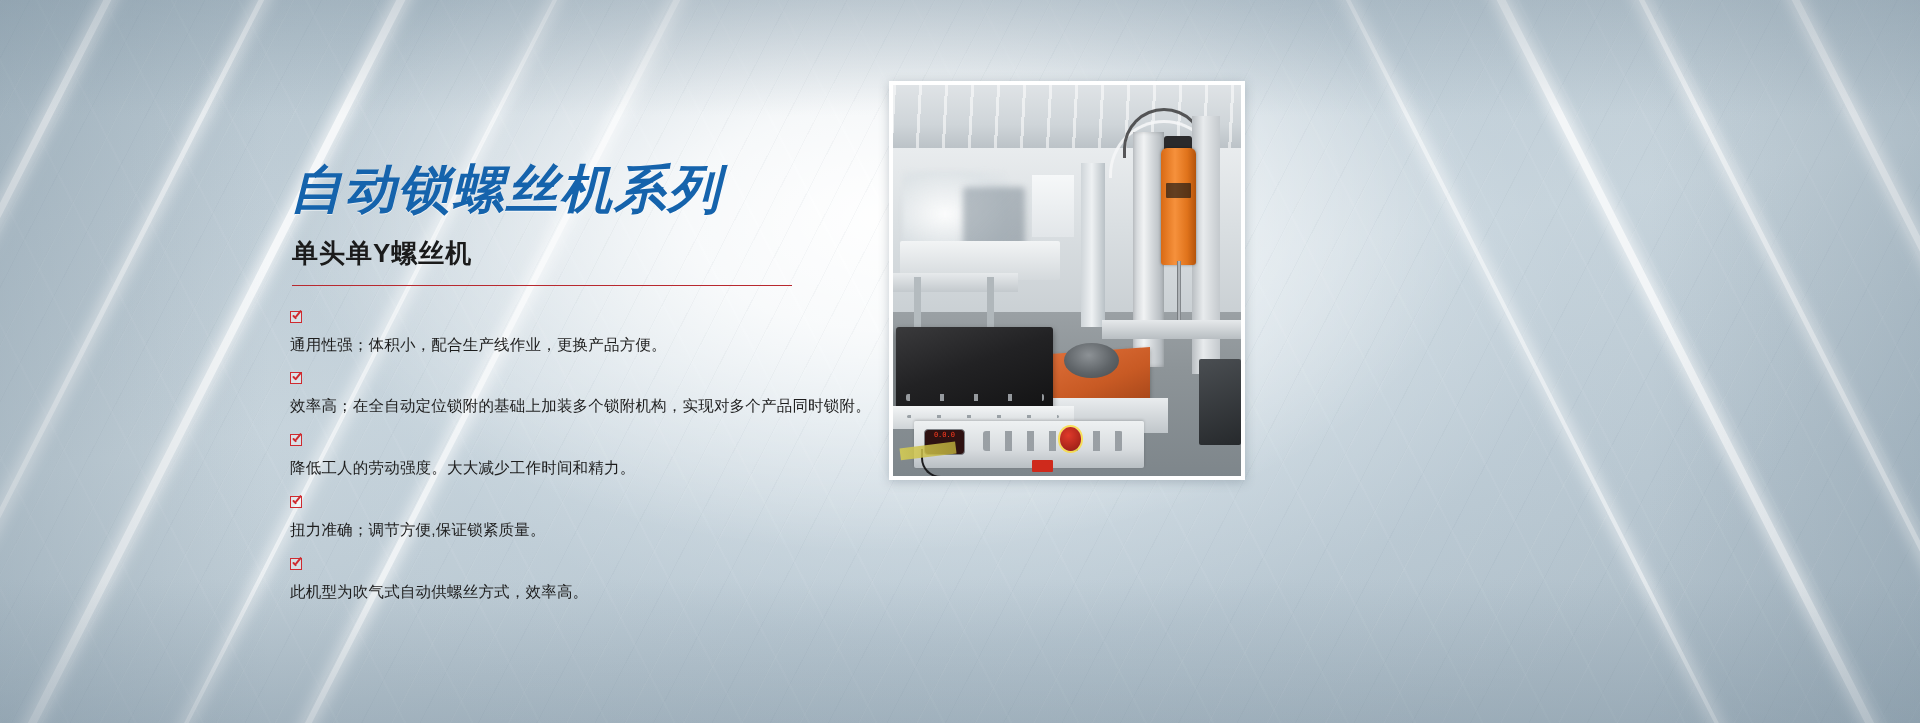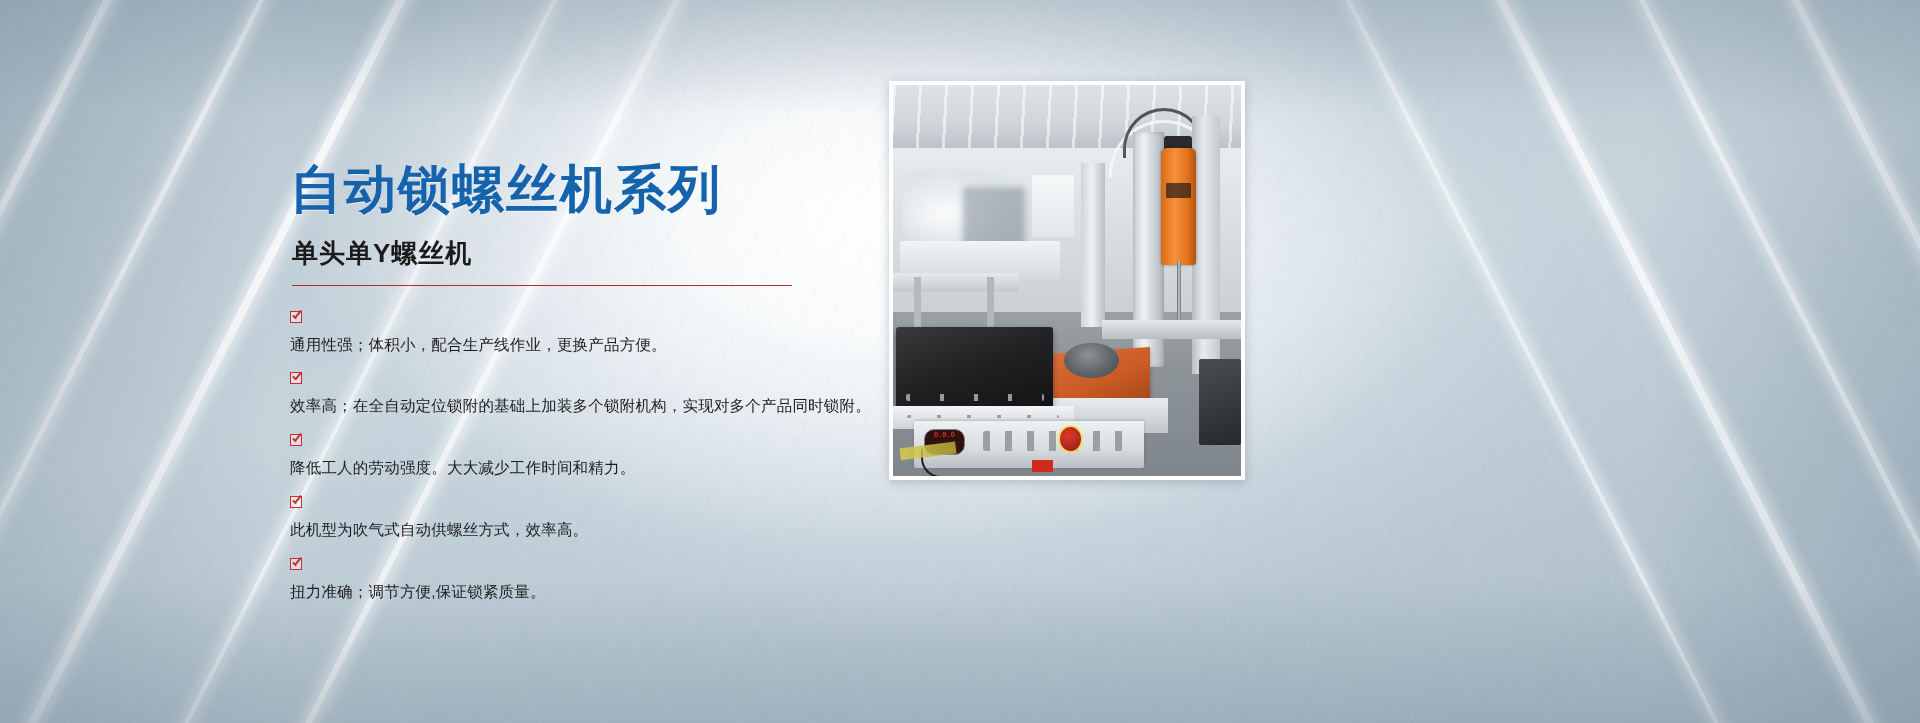--- a/index.html
+++ b/index.html
@@ -99,41 +99,42 @@
     background:linear-gradient(160deg,#e0703a,#c85a24 60%,#a7471a);
     transform:skewY(-4deg);box-shadow:0 2px 4px rgba(0,0,0,.3);}
   .ph-disc{position:absolute;left:49%;top:66%;width:16%;height:9%;
     background:radial-gradient(ellipse at 45% 35%,#8d9296,#5f6468 55%,#45494c);border-radius:50%;}
   .ph-tray{position:absolute;left:33%;top:80%;width:46%;height:9%;
     background:linear-gradient(180deg,#e9ecee,#c0c6ca);}
   .ph-panel{position:absolute;left:6%;top:86%;width:66%;height:12%;
     background:linear-gradient(180deg,#eef1f2 0%,#d8dcdf 60%,#b9bfc3 100%);
     border-radius:2px;box-shadow:0 -1px 3px rgba(0,0,0,.18);}
   .ph-display{position:absolute;left:9%;top:88%;width:11%;height:6%;
-    background:#2e1212;border:1px solid #7d8186;border-radius:10px;
+    background:#2e1212;border:1px solid #7d8186;border-radius:4px;
     color:#ff3a1e;font-size:7px;line-height:10px;text-align:center;font-family:"DejaVu Sans Mono",monospace;}
   .ph-knobs{position:absolute;left:26%;top:88.5%;width:40%;height:5%;
     background:repeating-linear-gradient(90deg,rgba(150,156,161,.95) 0 7px,rgba(0,0,0,0) 7px 22px);border-radius:3px;}
   .ph-estop{position:absolute;left:48%;top:87.5%;width:6%;height:6%;
     background:radial-gradient(circle at 40% 35%,#e03a2a,#8e1a12);border-radius:50%;
     box-shadow:0 0 0 2px rgba(255,220,40,.75);}
   .ph-red-sw{position:absolute;left:40%;top:96%;width:6%;height:3%;background:#cf2a1c;border-radius:1px;}
   .ph-cable{position:absolute;left:8%;top:93%;width:24%;height:7%;
     border-left:2px solid #1c1c1e;border-bottom:2px solid #1c1c1e;border-radius:0 0 0 20px;}
   .ph-yellow{position:absolute;left:2%;top:92%;width:16%;height:3%;
     background:linear-gradient(90deg,#d8cf52,#b8a93a);transform:rotate(-7deg);opacity:.85;}
   .ph-tablet{position:absolute;left:88%;top:70%;width:12%;height:22%;
     background:linear-gradient(160deg,#4a4e52,#26292c);border-radius:2px;}
 
   
   .content{position:absolute;left:290px;top:160px;width:680px;}
   .title{
     font-size:52px;font-weight:bold;color:#1563ac;letter-spacing:2px;
     line-height:1.15;margin:0;white-space:nowrap;
     text-shadow:0 1px 0 rgba(255,255,255,.55);
+    font-style:italic;
   }
   .subtitle{
     font-size:26px;color:#1b1b1b;font-weight:bold;letter-spacing:1px;
     margin:16px 0 0 2px;white-space:nowrap;
   }
   .divider{
     margin:14px 0 0 2px;width:500px;height:1px;background:#b8292f;border:0;
   }
   .bullets{list-style:none;margin:22px 0 0 0;padding:0;}
   .bullets li{
@@ -191,25 +192,25 @@
       <li>
         <span class="chk"></span>
         <span>效率高；在全自动定位锁附的基础上加装多个锁附机构，实现对多个产品同时锁附。</span>
       </li>
       <li>
         <span class="chk"></span>
         <span>降低工人的劳动强度。大大减少工作时间和精力。</span>
       </li>
       <li>
         <span class="chk"></span>
+        <span>扭力准确；调节方便,保证锁紧质量。</span>
+      </li>
+      <li>
+        <span class="chk"></span>
         <span>此机型为吹气式自动供螺丝方式，效率高。</span>
-      </li>
-      <li>
-        <span class="chk"></span>
-        <span>扭力准确；调节方便,保证锁紧质量。</span>
       </li>
     </ul>
   </div>
 
   <div class="photo-frame">
     <div class="photo">
       <div class="ph-ceiling"></div>
       <div class="ph-wall"></div>
       <div class="ph-floor"></div>
       <div class="ph-blur"></div>

